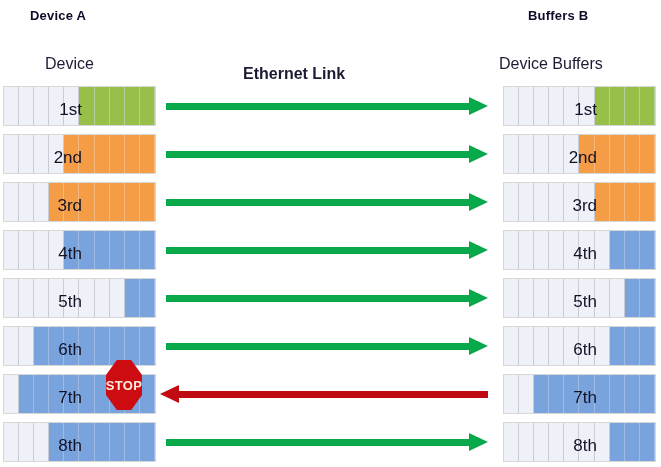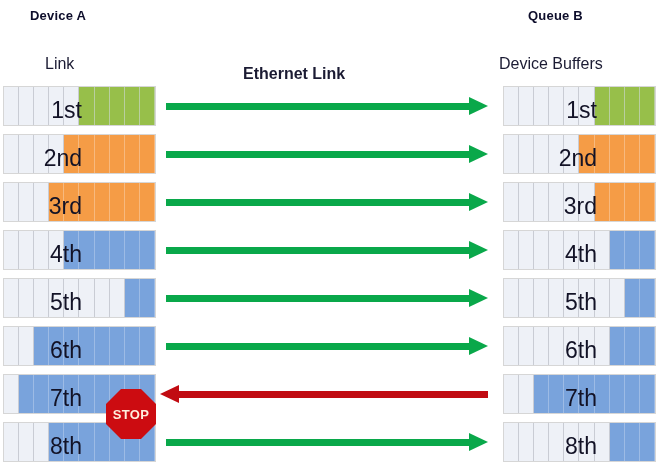--- a/index.html
+++ b/index.html
@@ -74,21 +74,21 @@
   .cell.green  { background: #97bf4a; border-right-color: #b9ceA0; }
   .cell.orange { background: #f59c46; border-right-color: #f7b97e; }
   .cell.blue   { background: #79a3dc; border-right-color: #9dbbe5; }
 
   .row-label {
     position: absolute;
     top: 8px;
     bottom: 0;
     display: flex;
     align-items: center;
-    font-size: 23px;
+    font-size: 17px;
     font-weight: normal;
     color: #121226;
     pointer-events: none;
     white-space: nowrap;
   }
   #queue-group .row-label   { right: 73px; }
   #buffers-group .row-label { right: 58px; }
 
   
   .arrow {
@@ -121,22 +121,22 @@
   .arrow.left .shaft { left: 17px; right: 0; background: #c10b12; }
   .arrow.left .head {
     left: 0;
     border-right: 19px solid #c10b12;
   }
 
   
   #stop-sign {
     position: absolute;
     left: 106px;
-    top: 389px;
-    width: 50px;
+    top: 360px;
+    width: 36px;
     height: 50px;
   }
   #stop-sign .octagon {
     position: absolute;
     inset: 0;
     background: #cc0c11;
     clip-path: polygon(30% 0%, 70% 0%, 100% 30%, 100% 70%, 70% 100%, 30% 100%, 0% 70%, 0% 30%);
     display: flex;
     align-items: center;
     justify-content: center;
@@ -146,23 +146,23 @@
     font-weight: bold;
     color: #ffeedd;
     letter-spacing: .3px;
   }
 </style>
 </head>
 <body>
 
 <div id="device-a-title" class="device-title">Device A</div>
 
-<div id="device-b-title" class="device-title">Queue B</div>
-
-<div id="queue-title" class="sub-title">Link</div>
+<div id="device-b-title" class="device-title">Buffers B</div>
+
+<div id="queue-title" class="sub-title">Device</div>
 
 <div id="buffers-title" class="sub-title">Device Buffers</div>
 
 <div id="link-title">Ethernet Link</div>
 
 <div id="queue-group" class="rows-group">
     <div class="row">
       <div class="cell empty"></div>
       <div class="cell empty"></div>
       <div class="cell empty"></div>

